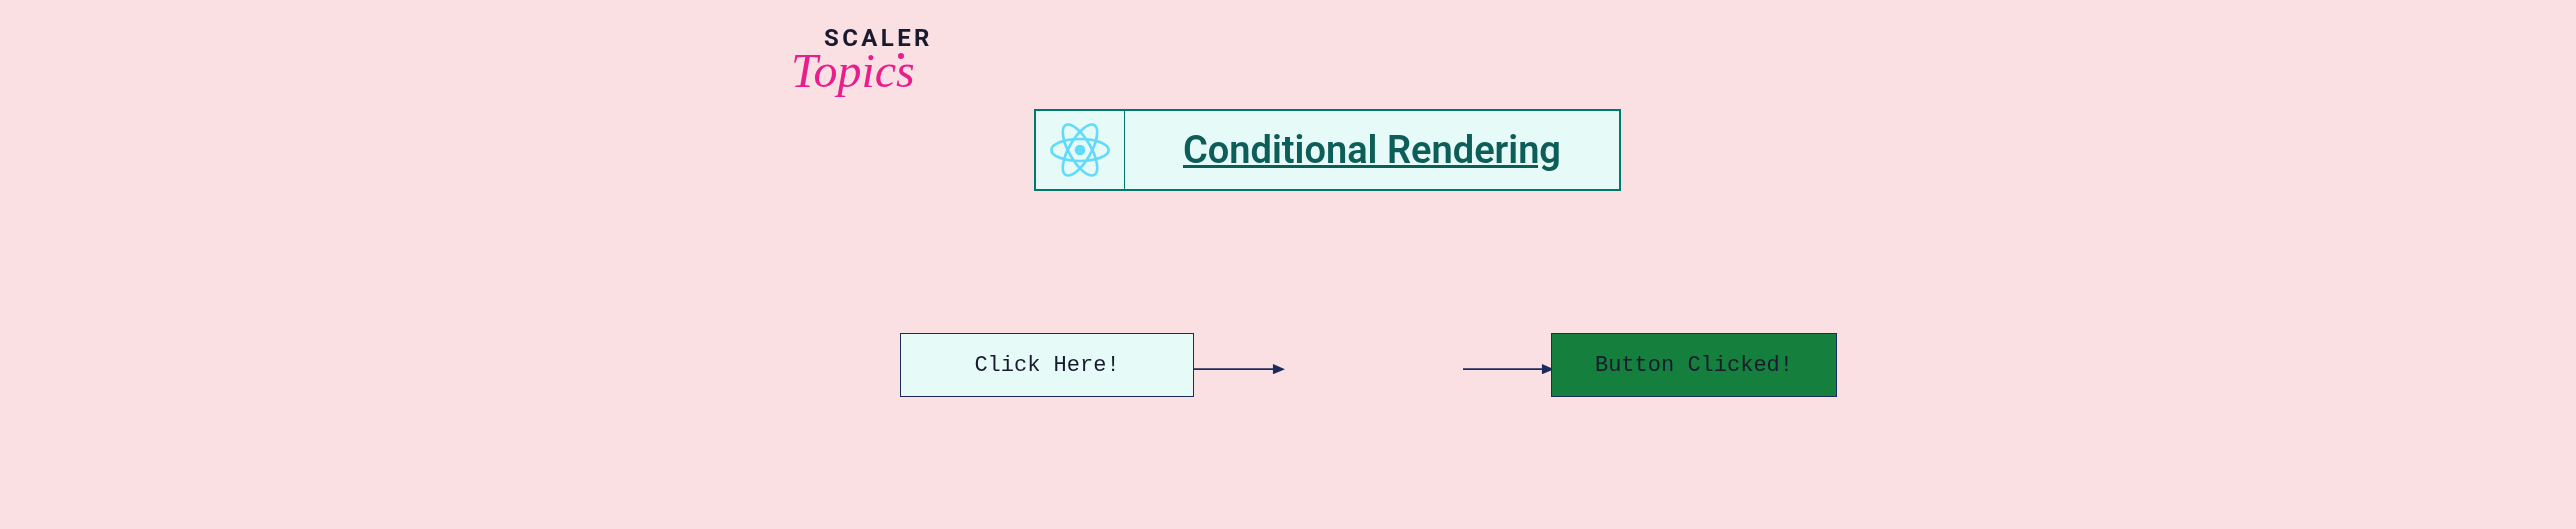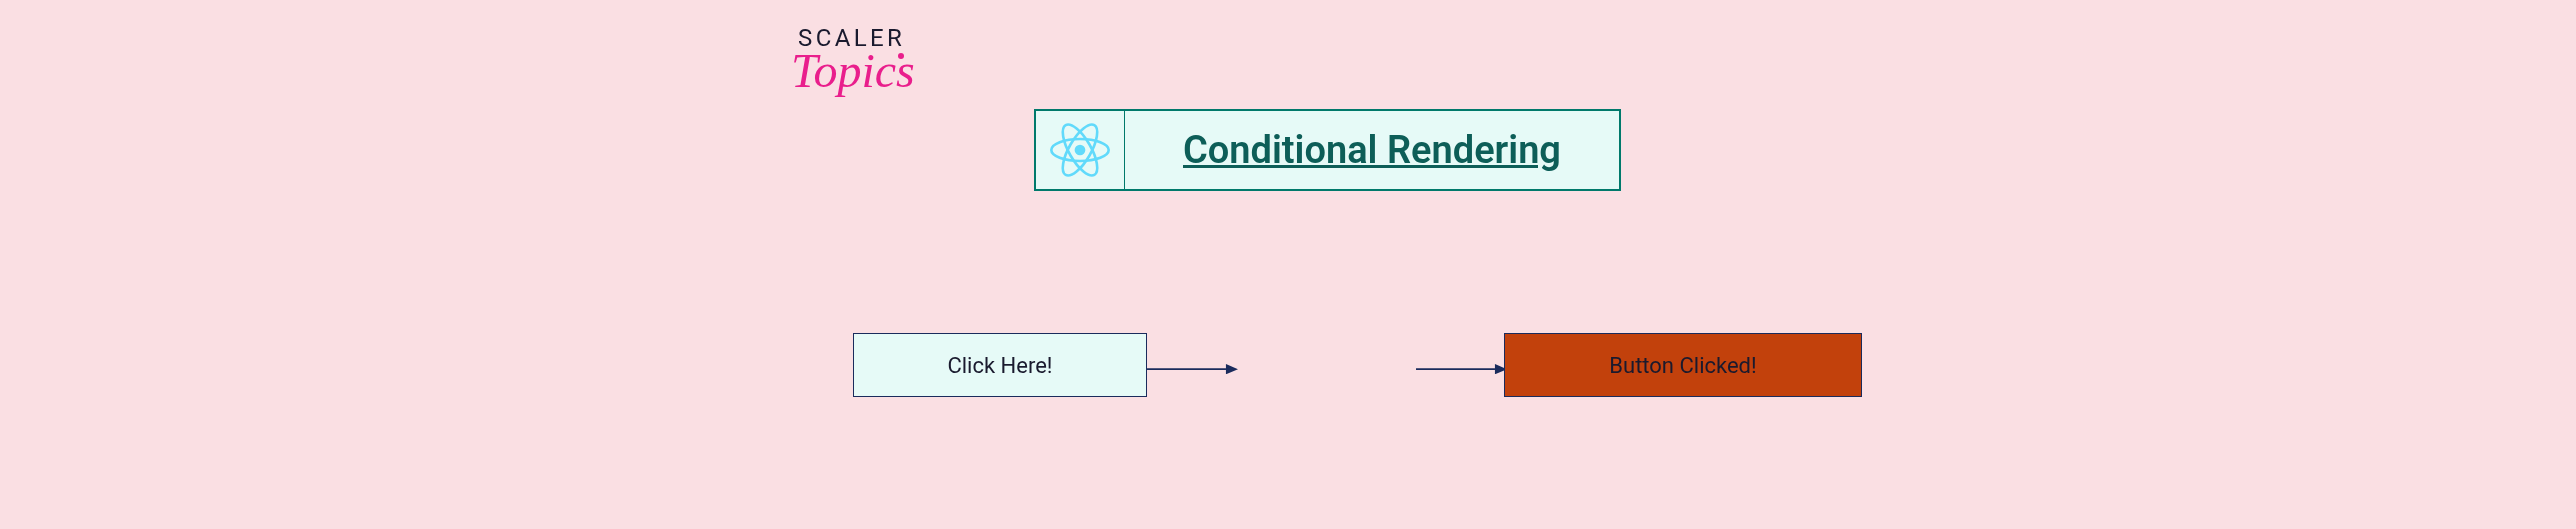--- a/index.html
+++ b/index.html
@@ -9,25 +9,26 @@
     background: #fadfe3;
     font-family: -apple-system, BlinkMacSystemFont, "Segoe UI", Roboto, sans-serif;
     position: relative;
   }
   .logo {
     position: absolute;
     top: 24px;
     left: 798px;
   }
   .logo-scaler {
-    font-weight: 400;
+    font-weight: 700;
     font-size: 24px;
     letter-spacing: 3.4px;
     color: #1a1a2e;
     position: relative;
+    margin-left: 26px;
   }
   .logo-dot {
     position: absolute;
     top: 29px;
     left: 100px;
     width: 6px;
     height: 6px;
     background: #e91e8c;
     border-radius: 50%;
   }
@@ -62,46 +63,47 @@
     flex: 1;
     text-align: center;
     font-size: 38px;
     font-weight: 600;
     color: #0d5e58;
     text-decoration: underline;
   }
   .flow-container {
     position: absolute;
     top: 275px;
-    left: 853px;
+    left: 900px;
     width: 945px;
     height: 206px;
+    font-family: Liberation Mono, monospace;
   }
   .box {
     position: absolute;
     border: 1.7px solid #1a2b5c;
     display: flex;
     align-items: center;
     justify-content: center;
     font-size: 22px;
     color: #1a1a2e;
   }
   .box-click-here {
     top: 58px;
     left: 0;
     width: 294px;
     height: 64px;
     background: #e6faf7;
   }
   .box-result {
     top: 58px;
     left: 651px;
-    width: 358px;
+    width: 286px;
     height: 64px;
-    background: #c2410c;
+    background: #15803d;
   }
   .diamond {
     position: absolute;
     top: 0;
     left: 380px;
     width: 180px;
     height: 180px;
   }
   .diamond-shape {
     position: absolute;

